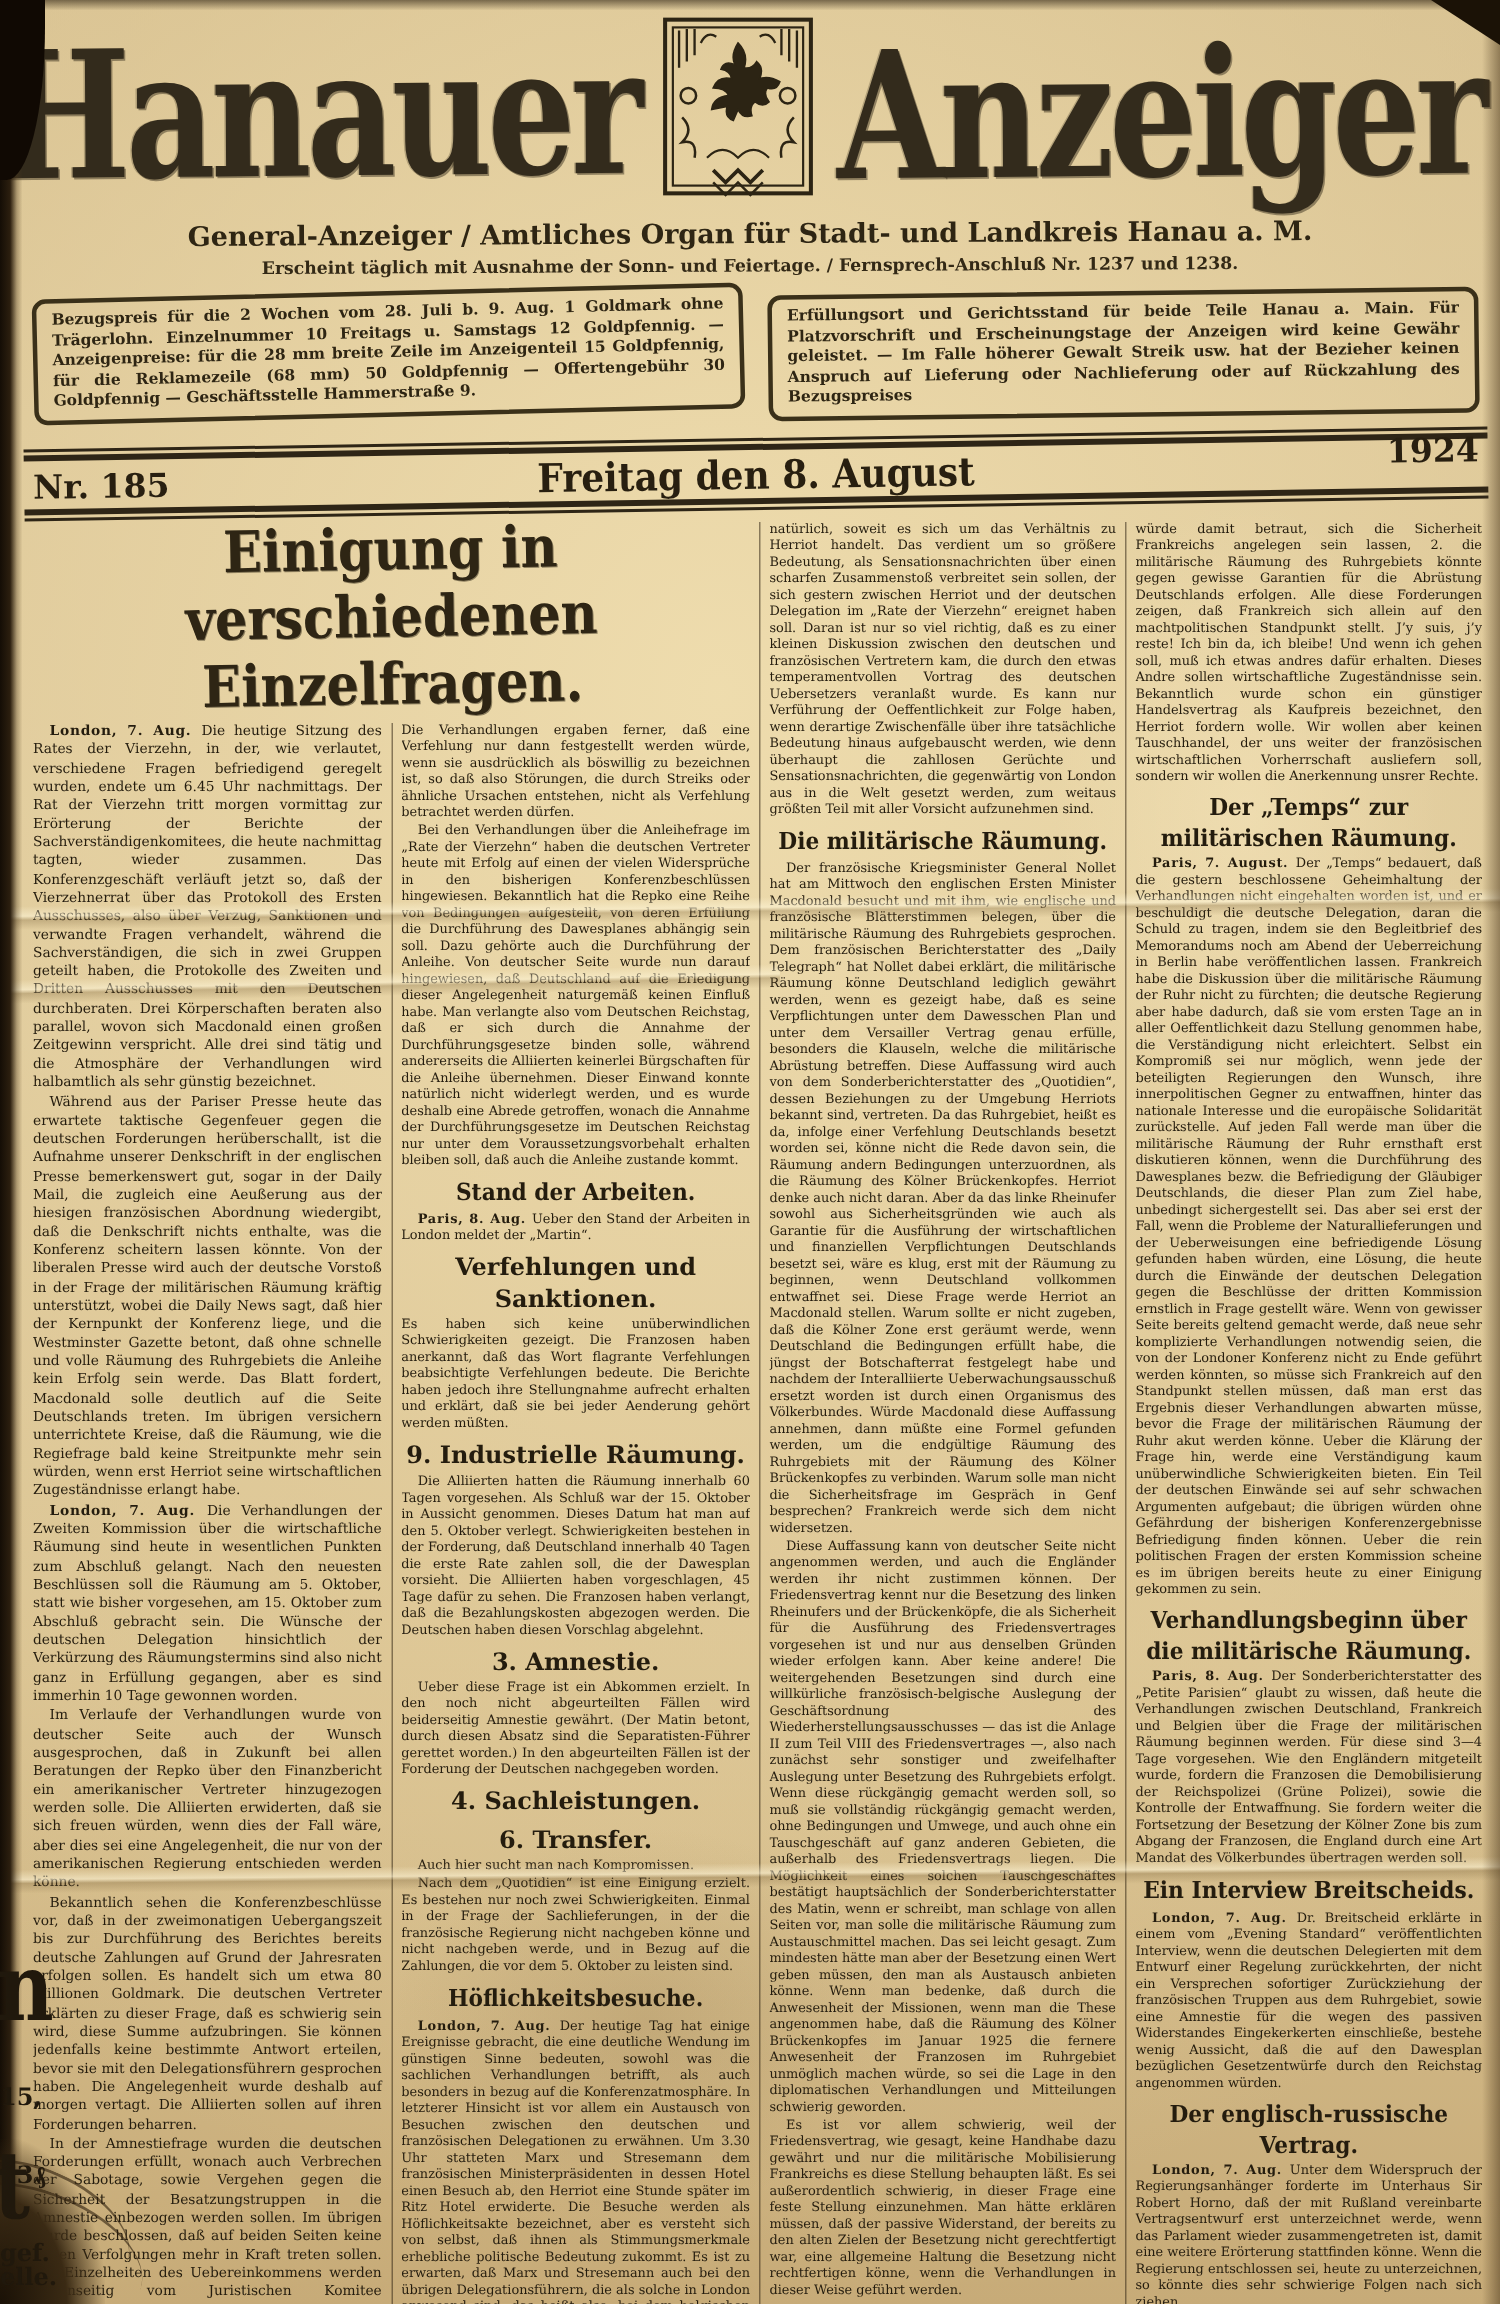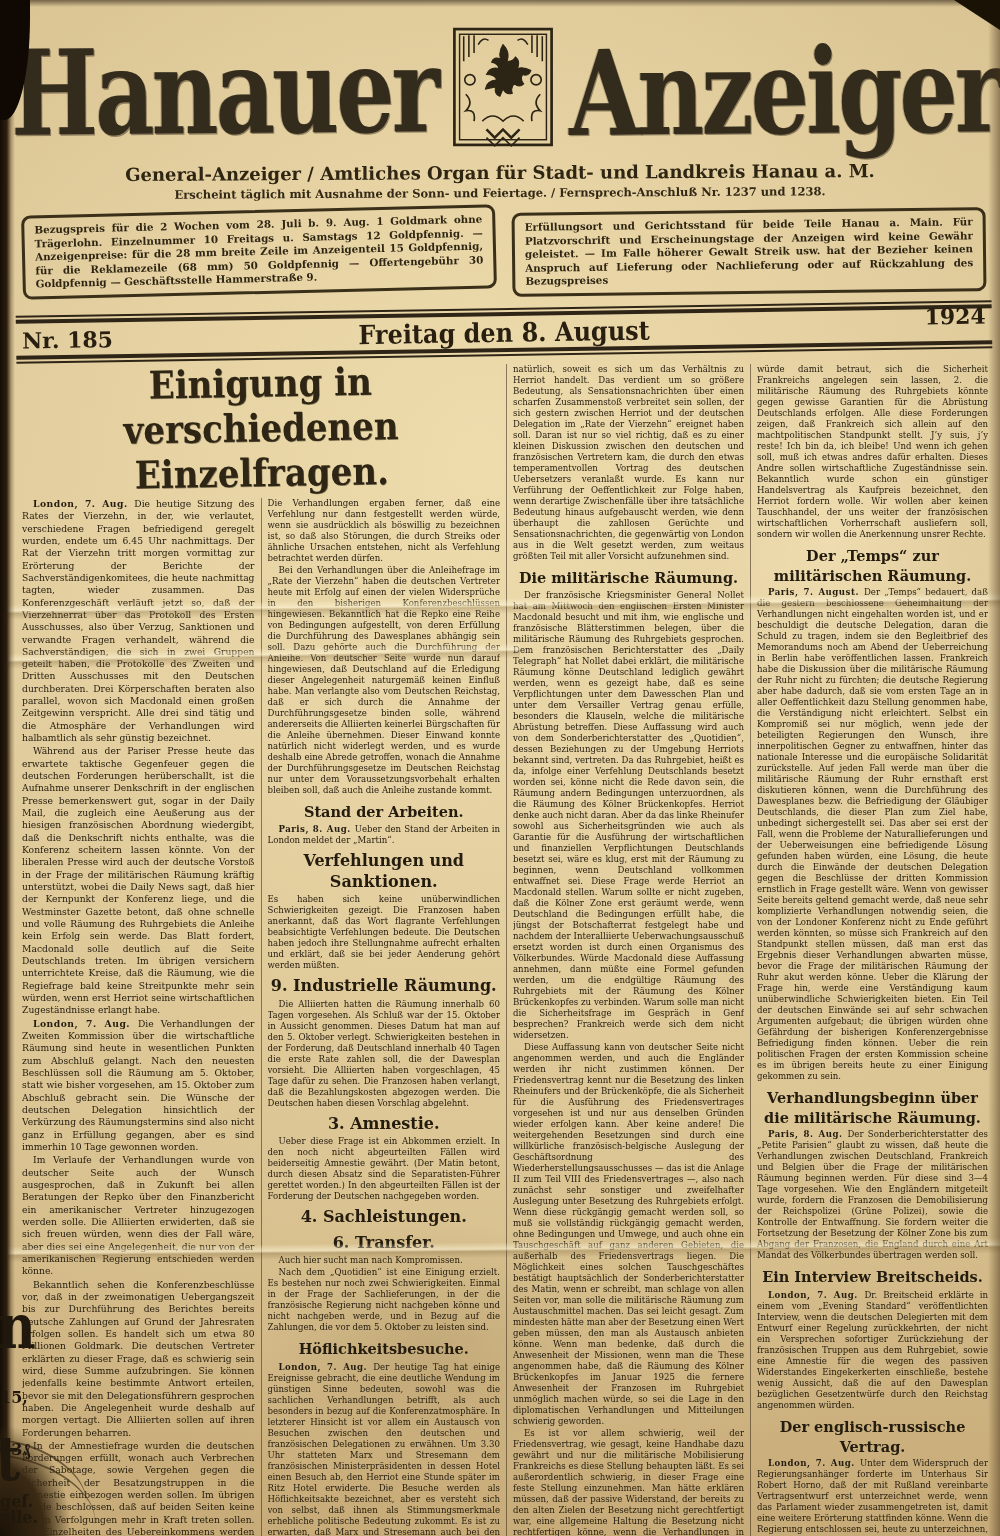--- a/index.html
+++ b/index.html
@@ -31,21 +31,21 @@
   .crease2{top:648px;width:52%;transform:rotate(-1.2deg);}
   .crease3{top:1242px;transform:rotate(-.5deg);}
   .stain{position:absolute;z-index:2;pointer-events:none;border-radius:50%;}
   .stain1{right:40px;top:330px;width:260px;height:420px;background:radial-gradient(ellipse,rgba(255,240,200,.35),rgba(255,240,200,0) 70%);}
   .stain2{left:260px;bottom:60px;width:340px;height:260px;background:radial-gradient(ellipse,rgba(120,92,50,.18),rgba(120,92,50,0) 70%);}
   
   .frag{position:absolute;z-index:7;color:#20180c;font-weight:bold;}
   .frag-big{font-size:52px;line-height:1;transform:scaleY(1.2);}
   .frag-sm{font-size:16px;}
   
-  .masthead{position:relative;padding-top:32px;display:flex;align-items:center;justify-content:flex-end;gap:14px;z-index:2;}
+  .masthead{position:relative;padding-top:16px;display:flex;align-items:center;justify-content:flex-start;gap:14px;z-index:2;}
   .mast-title{font-weight:bold;font-size:92px;line-height:1;color:#332b1c;letter-spacing:-3px;
     transform:scaleY(1.28) rotate(-.4deg);text-shadow:1px 1px 0 rgba(45,36,20,.45),-1px 0 0 rgba(45,36,20,.25);}
   .emblem{flex:0 0 auto;margin-top:-6px;}
   .subtitle{text-align:center;font-weight:bold;font-size:18px;margin-top:10px;color:#2e2513;transform:rotate(-.3deg);z-index:2;position:relative;}
   .issueinfo{text-align:center;font-weight:bold;font-size:11.5px;margin-top:3px;color:#332916;transform:rotate(-.3deg);}
   
   .boxes{display:flex;gap:16px;margin:10px 14px 0 22px;z-index:2;position:relative;}
   .infobox{flex:1;border:3px solid #3a3019;border-radius:9px;padding:5px 10px;font-size:10.3px;font-weight:bold;
     line-height:1.32;text-align:justify;color:#2e2513;}
   .box-l{transform:rotate(-1.4deg);}
@@ -146,21 +146,21 @@
             <p class="art-p">Bekanntlich sehen die Konferenzbeschlüsse vor, daß in der zweimonatigen Uebergangszeit bis zur Durchführung des Berichtes bereits deutsche Zahlungen auf Grund der Jahresraten erfolgen sollen. Es handelt sich um etwa 80 Millionen Goldmark. Die deutschen Vertreter erklärten zu dieser Frage, daß es schwierig sein wird, diese Summe aufzubringen. Sie können jedenfalls keine bestimmte Antwort erteilen, bevor sie mit den Delegationsführern gesprochen haben. Die Angelegenheit wurde deshalb auf morgen vertagt. Die Alliierten sollen auf ihren Forderungen beharren.</p>
             <p class="art-p">In der Amnestiefrage wurden die deutschen Forderungen erfüllt, wonach auch Verbrechen der Sabotage, sowie Vergehen gegen die Sicherheit der Besatzungstruppen in die Amnestie einbezogen werden sollen. Im übrigen wurde beschlossen, daß auf beiden Seiten keine neuen Verfolgungen mehr in Kraft treten sollen. Die Einzelheiten des Uebereinkommens werden gegenseitig vom Juristischen Komitee ausgearbeitet.</p>
           </div>
         <div class="vrule"></div>
         <div class="col">
             <p class="art-p noind">Die Verhandlungen ergaben ferner, daß eine Verfehlung nur dann festgestellt werden würde, wenn sie ausdrücklich als böswillig zu bezeichnen ist, so daß also Störungen, die durch Streiks oder ähnliche Ursachen entstehen, nicht als Verfehlung betrachtet werden dürfen.</p>
             <p class="art-p">Bei den Verhandlungen über die Anleihefrage im „Rate der Vierzehn“ haben die deutschen Vertreter heute mit Erfolg auf einen der vielen Widersprüche in den bisherigen Konferenzbeschlüssen hingewiesen. Bekanntlich hat die Repko eine Reihe von Bedingungen aufgestellt, von deren Erfüllung die Durchführung des Dawesplanes abhängig sein soll. Dazu gehörte auch die Durchführung der Anleihe. Von deutscher Seite wurde nun darauf hingewiesen, daß Deutschland auf die Erledigung dieser Angelegenheit naturgemäß keinen Einfluß habe. Man verlangte also vom Deutschen Reichstag, daß er sich durch die Annahme der Durchführungsgesetze binden solle, während andererseits die Alliierten keinerlei Bürgschaften für die Anleihe übernehmen. Dieser Einwand konnte natürlich nicht widerlegt werden, und es wurde deshalb eine Abrede getroffen, wonach die Annahme der Durchführungsgesetze im Deutschen Reichstag nur unter dem Voraussetzungsvorbehalt erhalten bleiben soll, daß auch die Anleihe zustande kommt.</p>
             <div class="art-h1">Stand der Arbeiten.</div>
             <p class="art-p"><b class="lead">Paris, 8. Aug. </b>Ueber den Stand der Arbeiten in London meldet der „Martin“.</p>
             <div class="art-h2">Verfehlungen und Sanktionen.</div>
-            <p class="art-p noind">Es haben sich keine unüberwindlichen Schwierigkeiten gezeigt. Die Franzosen haben anerkannt, daß das Wort flagrante Verfehlungen beabsichtigte Verfehlungen bedeute. Die Deutschen haben jedoch ihre Stellungnahme aufrecht erhalten und erklärt, daß sie bei jeder Aenderung gehört werden müßten.</p>
+            <p class="art-p noind">Es haben sich keine unüberwindlichen Schwierigkeiten gezeigt. Die Franzosen haben anerkannt, daß das Wort flagrante Verfehlungen beabsichtigte Verfehlungen bedeute. Die Berichte haben jedoch ihre Stellungnahme aufrecht erhalten und erklärt, daß sie bei jeder Aenderung gehört werden müßten.</p>
             <div class="art-h2">9. Industrielle Räumung.</div>
             <p class="art-p">Die Alliierten hatten die Räumung innerhalb 60 Tagen vorgesehen. Als Schluß war der 15. Oktober in Aussicht genommen. Dieses Datum hat man auf den 5. Oktober verlegt. Schwierigkeiten bestehen in der Forderung, daß Deutschland innerhalb 40 Tagen die erste Rate zahlen soll, die der Dawesplan vorsieht. Die Alliierten haben vorgeschlagen, 45 Tage dafür zu sehen. Die Franzosen haben verlangt, daß die Bezahlungskosten abgezogen werden. Die Deutschen haben diesen Vorschlag abgelehnt.</p>
             <div class="art-h2">3. Amnestie.</div>
             <p class="art-p">Ueber diese Frage ist ein Abkommen erzielt. In den noch nicht abgeurteilten Fällen wird beiderseitig Amnestie gewährt. (Der Matin betont, durch diesen Absatz sind die Separatisten-Führer gerettet worden.) In den abgeurteilten Fällen ist der Forderung der Deutschen nachgegeben worden.</p>
             <div class="art-h2">4. Sachleistungen.</div>
             <div class="art-h2">6. Transfer.</div>
             <p class="art-p">Auch hier sucht man nach Kompromissen.</p>
             <p class="art-p">Nach dem „Quotidien“ ist eine Einigung erzielt. Es bestehen nur noch zwei Schwierigkeiten. Einmal in der Frage der Sachlieferungen, in der die französische Regierung nicht nachgeben könne und nicht nachgeben werde, und in Bezug auf die Zahlungen, die vor dem 5. Oktober zu leisten sind.</p>
             <div class="art-h1">Höflichkeitsbesuche.</div>
             <p class="art-p"><b class="lead">London, 7. Aug. </b>Der heutige Tag hat einige Ereignisse gebracht, die eine deutliche Wendung im günstigen Sinne bedeuten, sowohl was die sachlichen Verhandlungen betrifft, als auch besonders in bezug auf die Konferenzatmosphäre. In letzterer Hinsicht ist vor allem ein Austausch von Besuchen zwischen den deutschen und französischen Delegationen zu erwähnen. Um 3.30 Uhr statteten Marx und Stresemann dem französischen Ministerpräsidenten in dessen Hotel einen Besuch ab, den Herriot eine Stunde später im Ritz Hotel erwiderte. Die Besuche werden als Höflichkeitsakte bezeichnet, aber es versteht sich von selbst, daß ihnen als Stimmungsmerkmale erhebliche politische Bedeutung zukommt. Es ist zu erwarten, daß Marx und Stresemann auch bei den übrigen Delegationsführern, die als solche in London anwesend sind, das heißt also, bei dem belgischen Ministerpräsidenten und dem italienischen Finanzminister ihre Karten abgeben werden. Diese persönliche Fühlungnahme ist in ihrer Rückwirkung auf sachliche Verhandlungen keineswegs zu unterschätzen, besonders</p>

